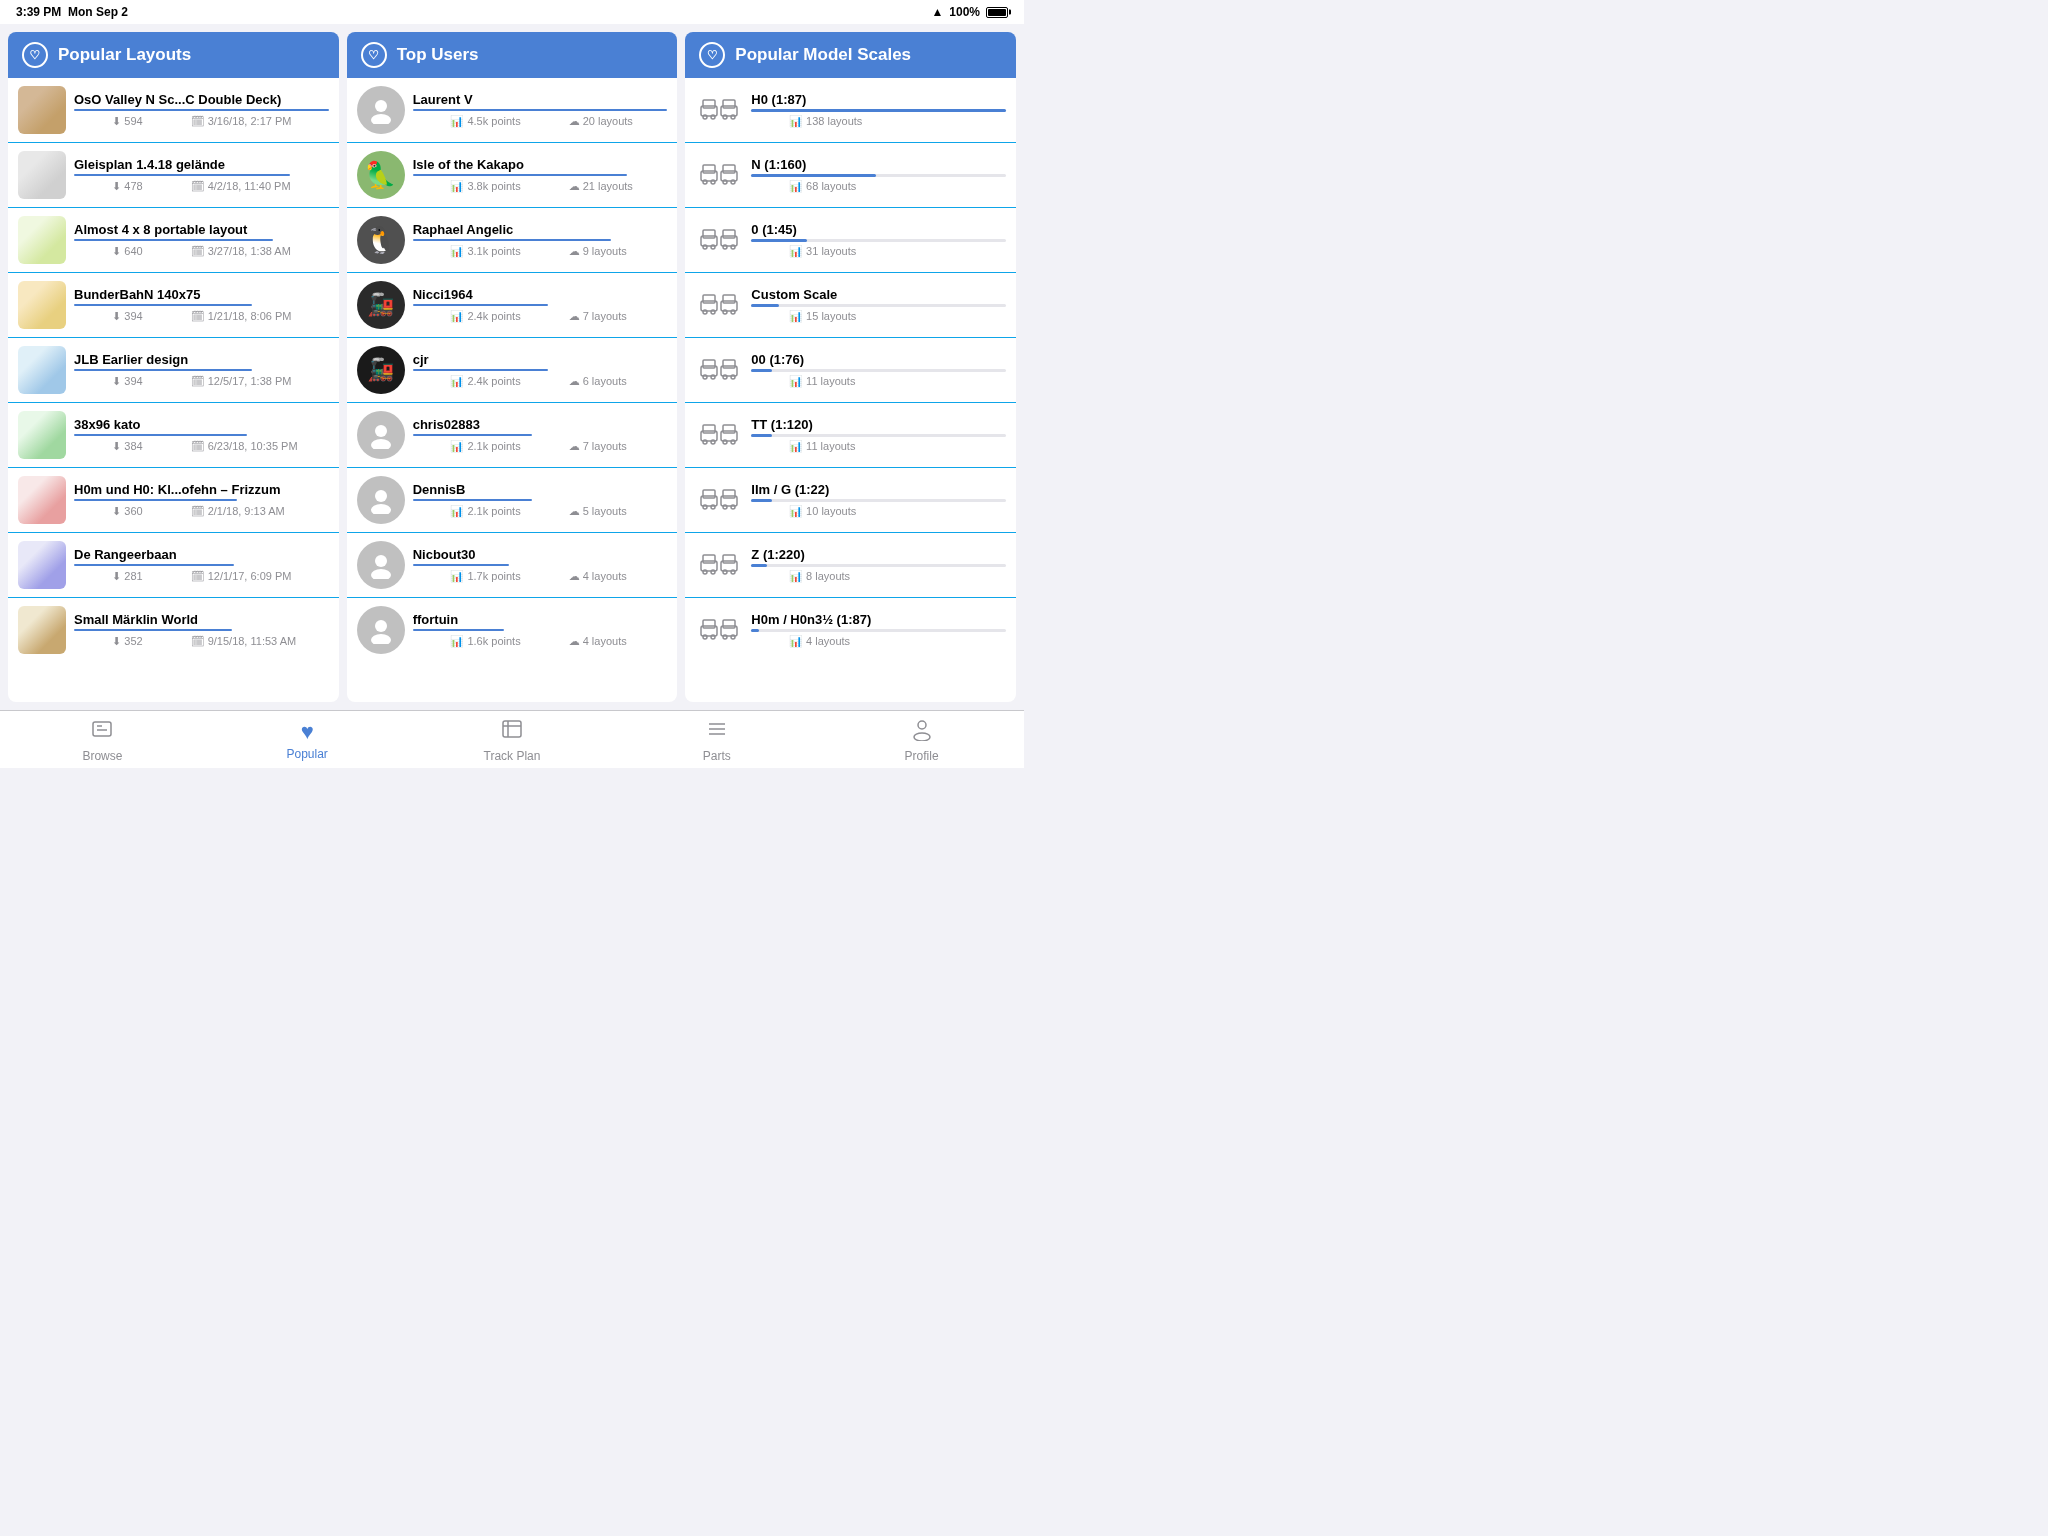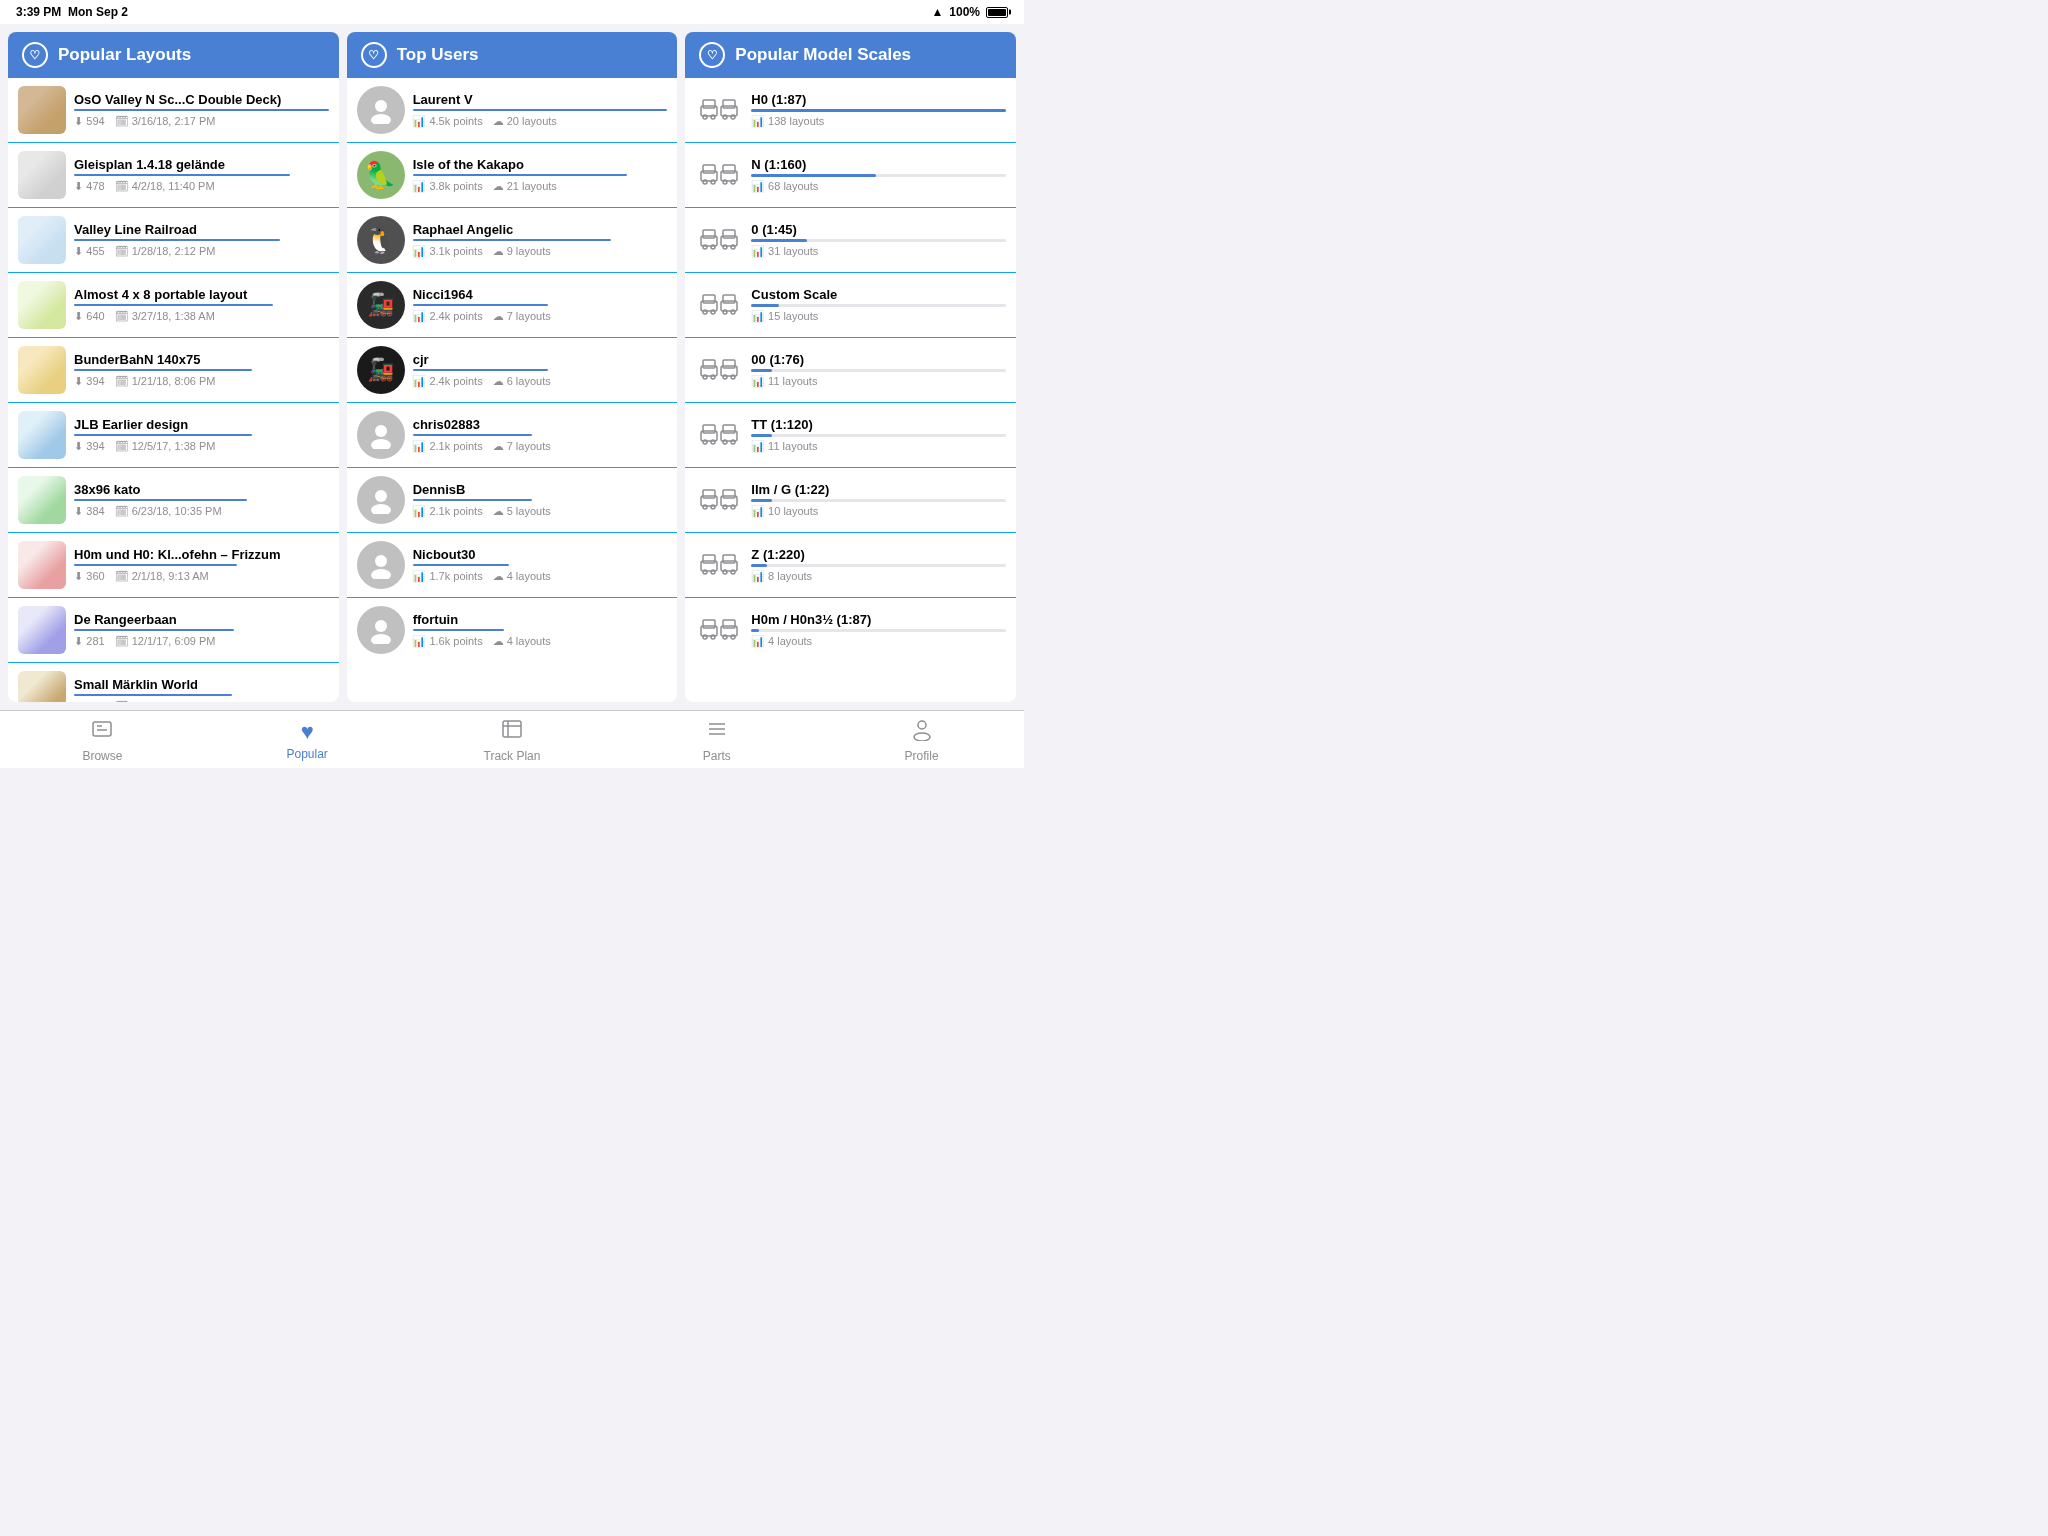--- a/index.html
+++ b/index.html
@@ -144,20 +144,21 @@
     .item-meta {
       display: flex;
       gap: 10px;
       font-size: 11px;
       color: #8e8e93;
     }
     .meta-item {
       display: flex;
       align-items: center;
       gap: 3px;
+      margin-left: 38px;
     }
     
     .avatar {
       width: 48px; height: 48px;
       border-radius: 50%;
       background: #c0c0c0;
       flex-shrink: 0;
       display: flex; align-items: center; justify-content: center;
       font-size: 22px;
       color: #fff;
@@ -259,31 +260,20 @@
         <div class="item-info">
           <div class="item-title">Gleisplan 1.4.18 gelände</div>
           <div class="item-progress" style="width:85%"></div>
           <div class="item-meta">
             <span class="meta-item">⬇ 478</span>
             <span class="meta-item">🗓 4/2/18, 11:40 PM</span>
           </div>
         </div>
       </div>
 
-      <div class="list-item">
-        <div class="item-thumb thumb-3"></div>
-        <div class="item-info">
-          <div class="item-title">Valley Line Railroad</div>
-          <div class="item-progress" style="width:81%"></div>
-          <div class="item-meta">
-            <span class="meta-item">⬇ 455</span>
-            <span class="meta-item">🗓 1/28/18, 2:12 PM</span>
-          </div>
-        </div>
-      </div>
 
       <div class="list-item">
         <div class="item-thumb thumb-4"></div>
         <div class="item-info">
           <div class="item-title">Almost 4 x 8 portable layout</div>
           <div class="item-progress" style="width:78%"></div>
           <div class="item-meta">
             <span class="meta-item">⬇ 640</span>
             <span class="meta-item">🗓 3/27/18, 1:38 AM</span>
           </div>

